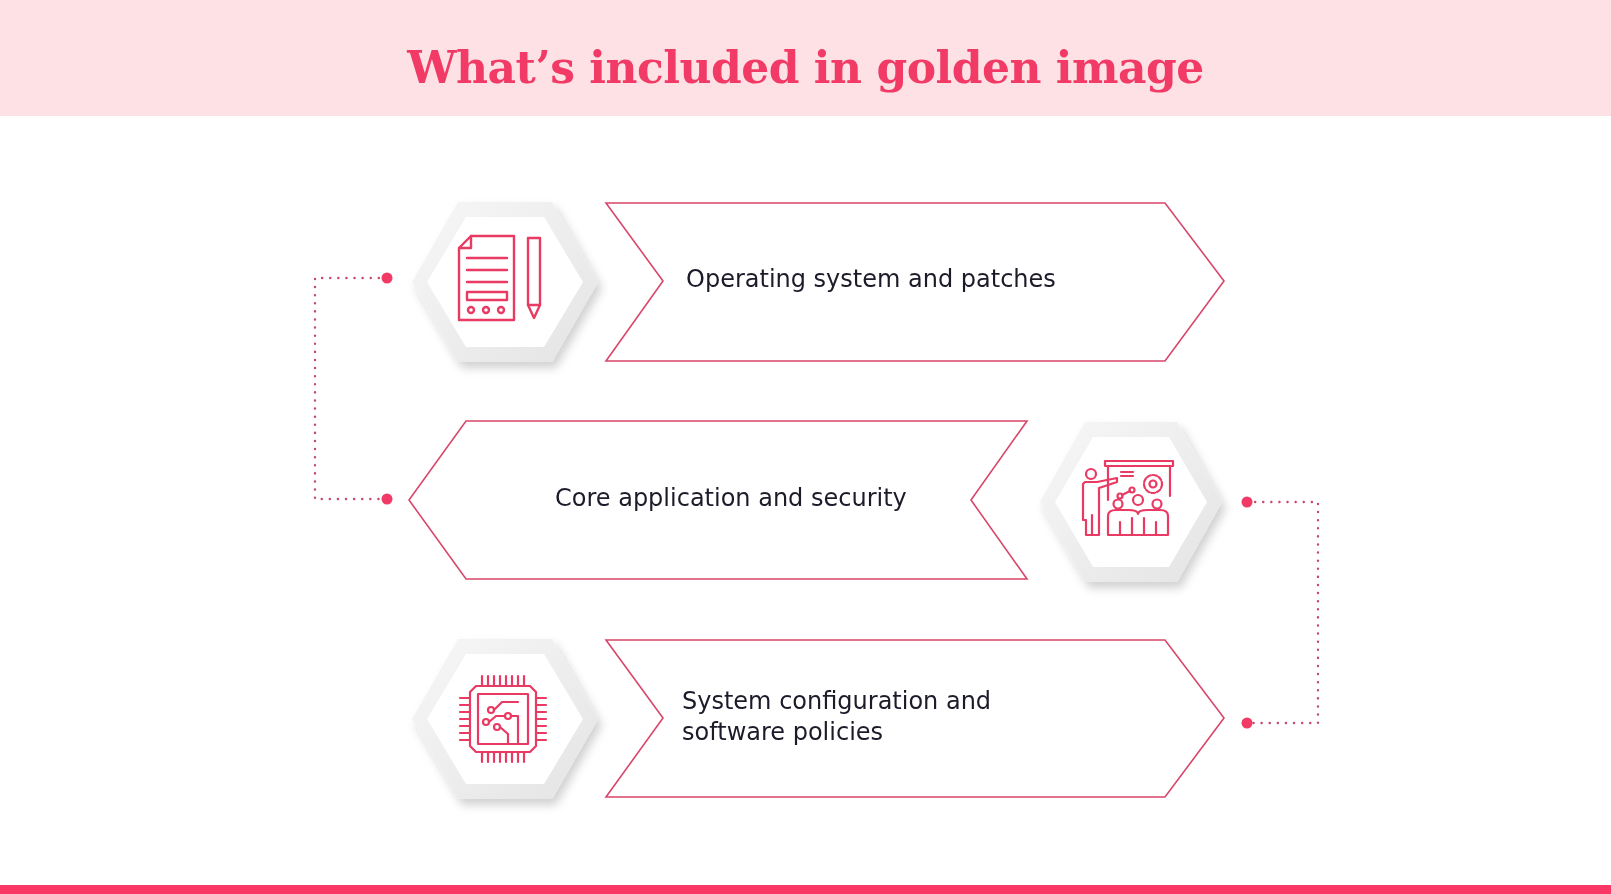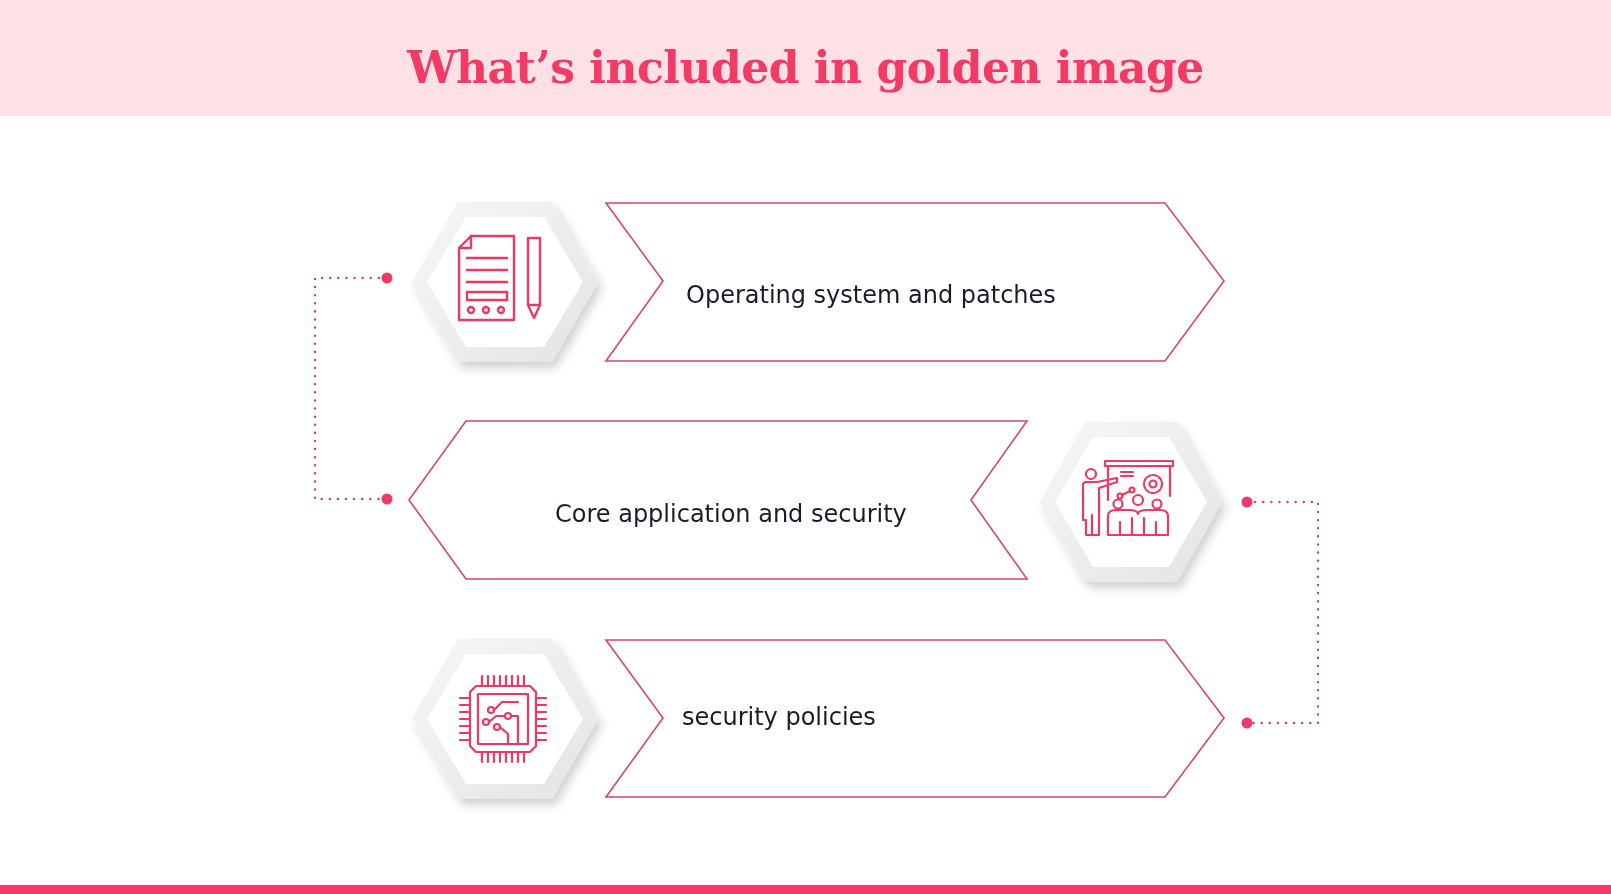--- a/index.html
+++ b/index.html
@@ -14,21 +14,21 @@
   .title {
     font-family: "DejaVu Serif", serif; font-weight: bold; font-size: 44px;
     color: #f13a65; letter-spacing: -0.5px; margin-top: 18px;
   }
   .footer-bar {
     position: absolute; left: 0; bottom: 0; width: 1611px; height: 9px; background: #fa3866;
   }
   svg.canvas { position: absolute; left: 0; top: 0; }
   .label {
     position: absolute; font-family: "DejaVu Sans", sans-serif; font-size: 24px;
-    color: #1d1b2a; line-height: 31px; font-weight: normal; margin-top: 16px;
+    color: #1d1b2a; line-height: 31px; font-weight: normal;
   }
 </style>
 </head>
 <body>
 
 <div class="header">
   <div class="title">What’s included in golden image</div>
 </div>
 
 <svg class="canvas" width="1611" height="894" viewBox="0 0 1611 894" xmlns="http://www.w3.org/2000/svg">
@@ -151,16 +151,17 @@
       <path d="M511,716 L518,716 L518,744"></path>
       <path d="M500,727 L508,734 L508,744"></path>
       <path d="M489,722 L496,716 L505,716"></path>
     </g>
   </g>
 </svg>
 
 <div class="label" style="left:686px; top:264px;">Operating system and patches</div>
 <div class="label" style="left:555px; top:483px;">Core application and security</div>
 <div class="label" style="left:682px; top:686px;">
-  <div>security policies</div>
+  <div>System configuration and</div>
+  <div>software policies</div>
 </div>
 
 <div class="footer-bar"></div>
 
 </body></html>

